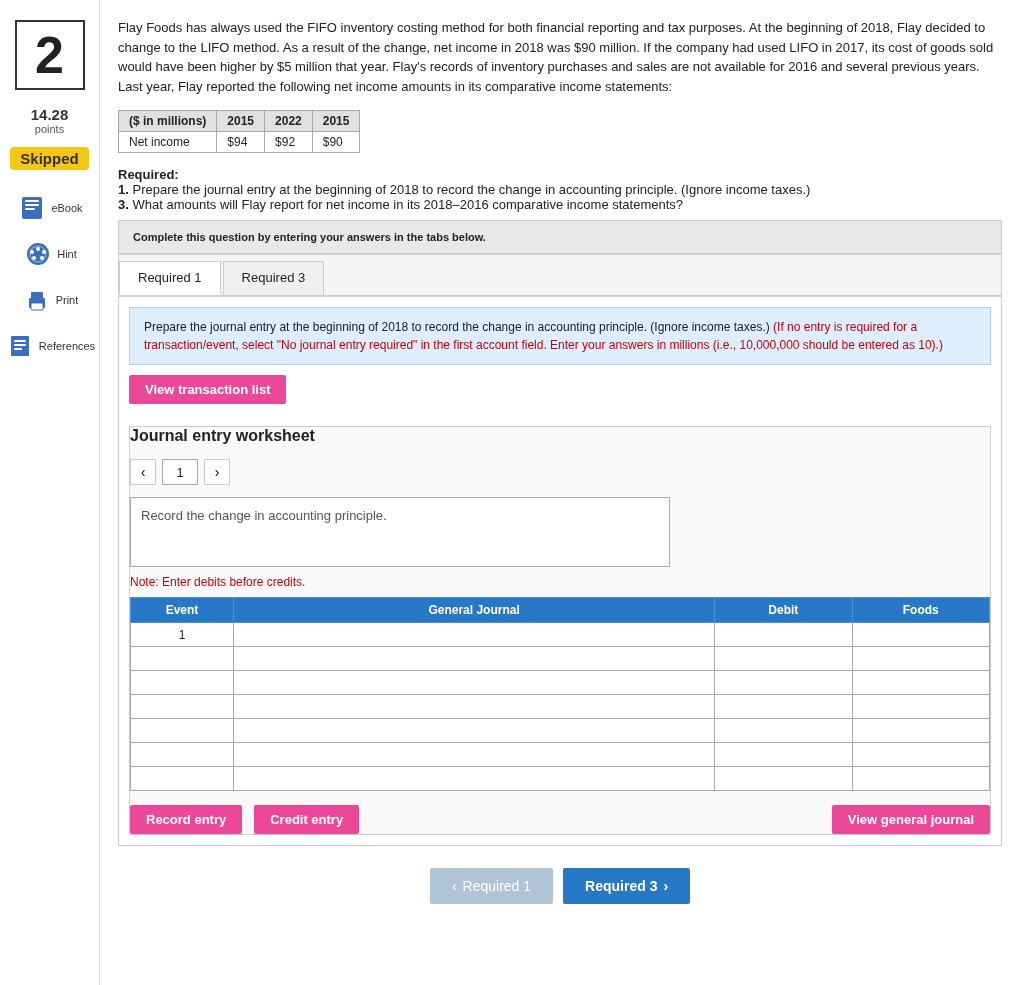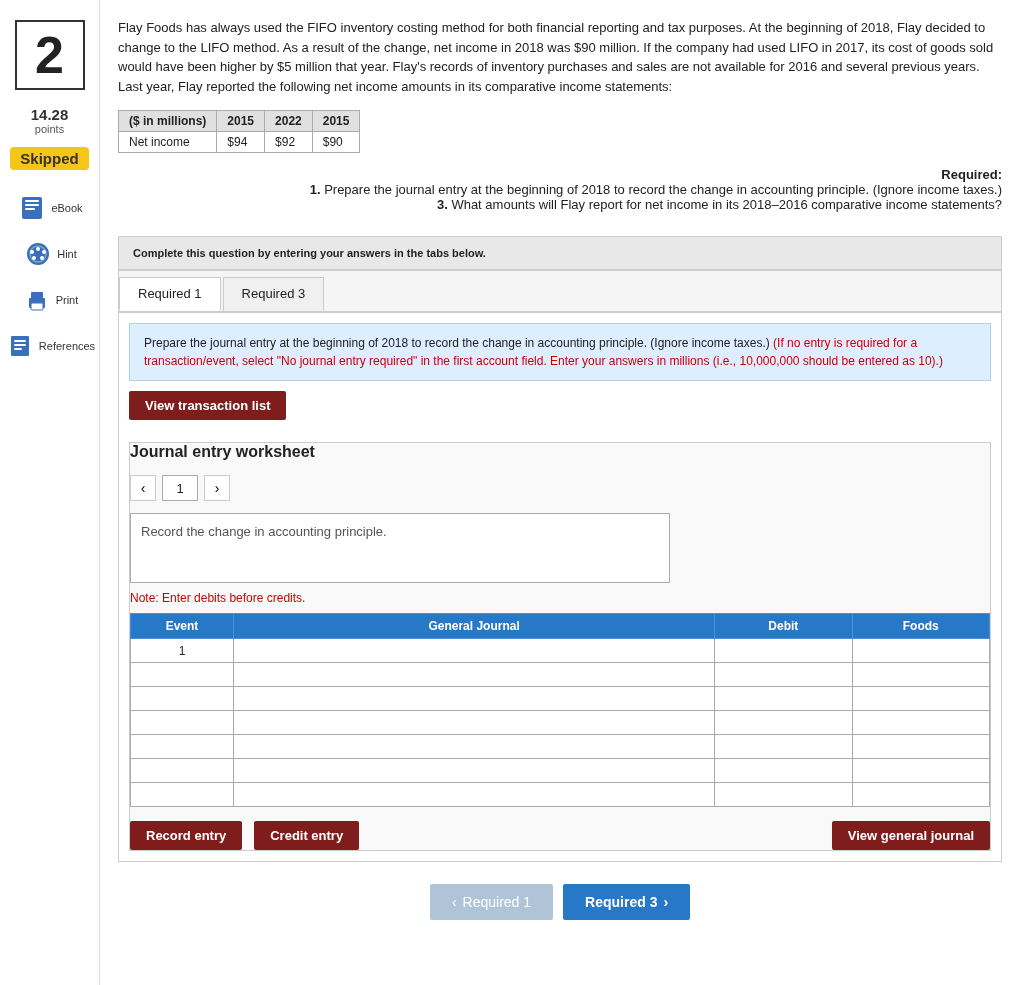--- a/index.html
+++ b/index.html
@@ -23,37 +23,37 @@
     .main-content { flex: 1; padding: 18px 22px 18px 18px; overflow-y: auto; }
 
     .question-text { font-size: 13px; line-height: 1.5; margin-bottom: 14px; }
 
     
     .income-table { border: 1px solid #aaa; border-collapse: collapse; margin: 10px 0 14px 0; font-size: 12px; }
     .income-table th, .income-table td { border: 1px solid #aaa; padding: 3px 10px; }
     .income-table thead th { background: #e0e0e0; font-weight: bold; }
     .income-table tbody td { background: #fff; }
 
-    .required-text { font-size: 13px; margin-bottom: 24px; text-align: right; }
+    .required-text { font-size: 13px; margin-bottom: 8px; }
     .required-text strong { font-weight: bold; }
 
     
     .complete-bar { background: #e8e8e8; border: 1px solid #ccc; padding: 10px 14px; font-size: 11px; font-weight: bold; margin-bottom: 0; }
 
     
     .tabs-row { display: flex; border-bottom: 2px solid #ccc; margin-bottom: 0; background: #f5f5f5; }
     .tab { padding: 8px 18px; font-size: 13px; cursor: pointer; border: 1px solid #ccc; border-bottom: none; background: #f0f0f0; margin-right: 2px; margin-top: 6px; }
     .tab.active { background: #fff; border-bottom: 2px solid #fff; font-weight: normal; z-index: 1; }
 
     
     .info-box { background: #dceeff; border: 1px solid #b0cfe8; padding: 10px 14px; font-size: 12px; line-height: 1.5; margin-bottom: 10px; }
     .info-box .red-text { color: #cc0000; }
 
     
-    .btn-blue { background: #7f1d1d; color: #fff; border: none; padding: 7px 16px; font-size: 13px; font-weight: bold; cursor: pointer; border-radius: 2px; }
+    .btn-blue { background: #ec4899; color: #fff; border: none; padding: 7px 16px; font-size: 13px; font-weight: bold; cursor: pointer; border-radius: 2px; }
 
     
     .worksheet-box { border: 1px solid #ccc; background: #f9f9f9; margin-top: 10px; }
     .worksheet-title { font-size: 16px; font-weight: bold; margin-bottom: 14px; }
 
     
     .page-nav { display: flex; align-items: center; gap: 6px; margin-bottom: 12px; }
     .nav-arrow { background: #fff; border: 1px solid #ccc; width: 26px; height: 26px; display: flex; align-items: center; justify-content: center; cursor: pointer; font-size: 14px; }
     .page-box { border: 1px solid #aaa; background: #fff; width: 36px; height: 26px; display: flex; align-items: center; justify-content: center; font-size: 13px; }
 

